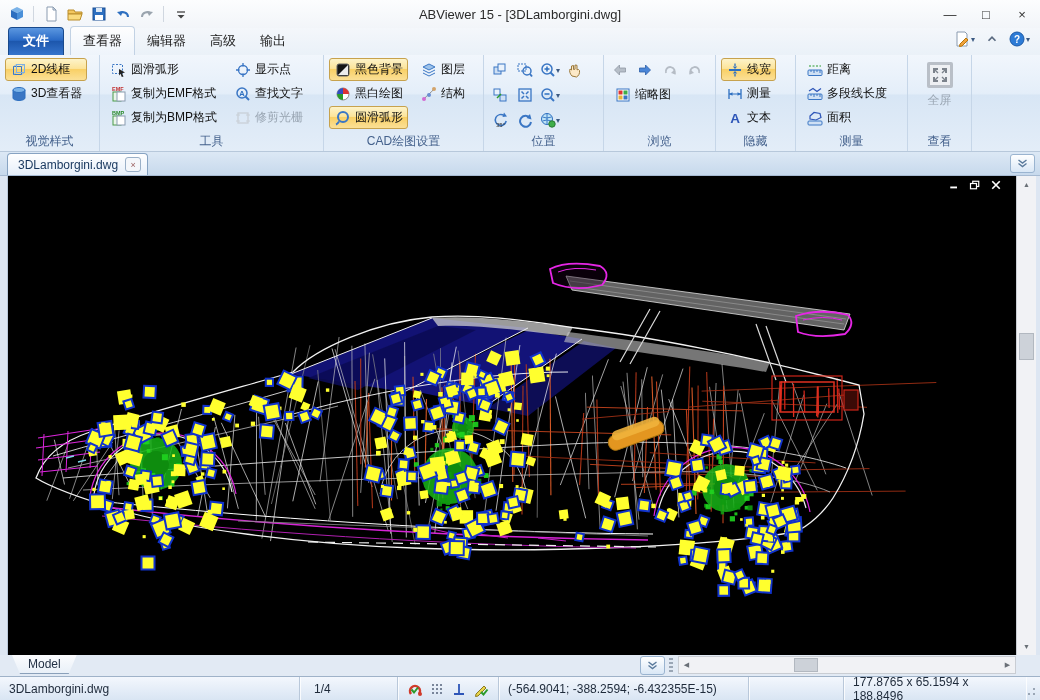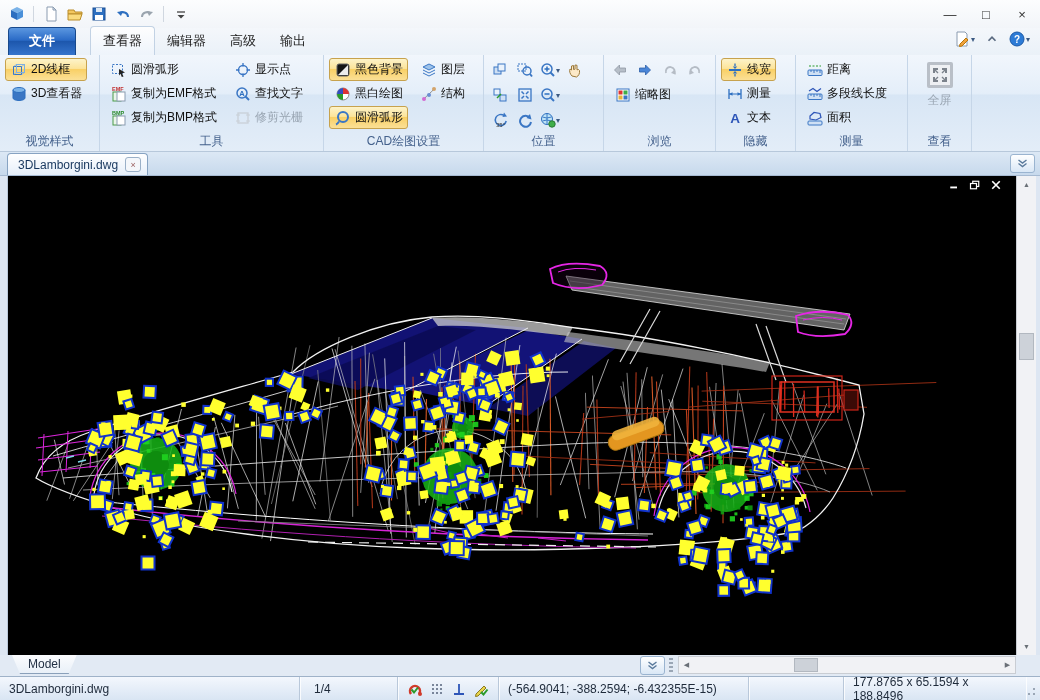--- a/index.html
+++ b/index.html
@@ -12,23 +12,23 @@
   .qa{display:flex;align-items:center;gap:3px;padding-left:6px;z-index:2;}
   .qa-btn{width:21px;height:21px;display:flex;align-items:center;justify-content:center;border-radius:3px;}
   .qa-sep{width:1px;height:16px;background:#d0d7e0;margin:0 3px;}
   .win-title{position:absolute;left:0;right:0;text-align:center;font-size:13px;color:#2b2b2b;pointer-events:none;}
   .winctl{margin-left:auto;display:flex;z-index:2;}
   .winbtn{width:36px;height:26px;display:flex;align-items:center;justify-content:center;font-size:13px;color:#333;}
 
   
   .menubar{height:27px;display:flex;align-items:flex-end;background:linear-gradient(#f4f7fb,#eaf1f8);padding-left:8px;position:relative;}
   .file-tab{background:linear-gradient(#5b97e0,#2a6ac6 45%,#1d57ad 50%,#3574cc);color:#fff;font-weight:bold;font-size:13px;
-            padding:4px 20px 5px;border:1px solid #18498c;border-bottom:0;border-radius:4px 4px 0 0;margin-right:6px;}
+            padding:4px 14px 5px;border:1px solid #18498c;border-bottom:0;border-radius:4px 4px 0 0;margin-right:6px;}
   .mtab{font-size:13px;padding:5px 12px;color:#1d1d1d;}
-  .mtab.active{background:linear-gradient(#fefefe,#eef4fb);border:1px solid #c2d2e4;border-bottom:0;border-radius:4px 4px 0 0;margin-left:8px;}
+  .mtab.active{background:linear-gradient(#fefefe,#eef4fb);border:1px solid #c2d2e4;border-bottom:0;border-radius:4px 4px 0 0;}
   .menu-right{position:absolute;right:10px;top:3px;display:flex;gap:10px;align-items:center;}
   .mr-btn{display:flex;align-items:center;gap:1px;}
   .drop-car{font-size:8px;color:#3c5a82;}
 
   
   .ribbon{height:97px;background:linear-gradient(#f1f6fc,#e4eef9 40%,#d8e6f5 42%,#e3edf8);
           border-bottom:1px solid #b7c8db;display:flex;position:relative;}
   .rgroup{border-right:1px solid #c6d6e8;display:flex;flex-direction:column;padding-top:3px;}
   .rbody{flex:1;display:flex;padding:0 5px;gap:7px;}
   .rcol{display:flex;flex-direction:column;gap:1px;}
@@ -160,20 +160,21 @@
         <span class="qa-sep"></span>
         <span class="qa-btn">
           <span style="display: inline-flex; align-items: center;">
             <svg width="16" height="16" viewBox="0 0 16 16">
               <path d="M4,6 h8" stroke="#444" stroke-width="1.3"></path>
               <polygon points="4.5,9 11.5,9 8,12.5" fill="#444"></polygon>
             </svg>
           </span>
         </span>
       </div>
+    <div class="win-title">ABViewer 15 - [3DLamborgini.dwg]</div>
     <div class="winctl" id="winControls">
         <span class="winbtn">—</span>
         <span class="winbtn">□</span>
         <span class="winbtn">×</span>
       </div>
   </div>
 
   <div class="menubar">
     <span id="menuTabs" style="display:flex;align-items:flex-end;">
         <span class="file-tab">文件</span>

